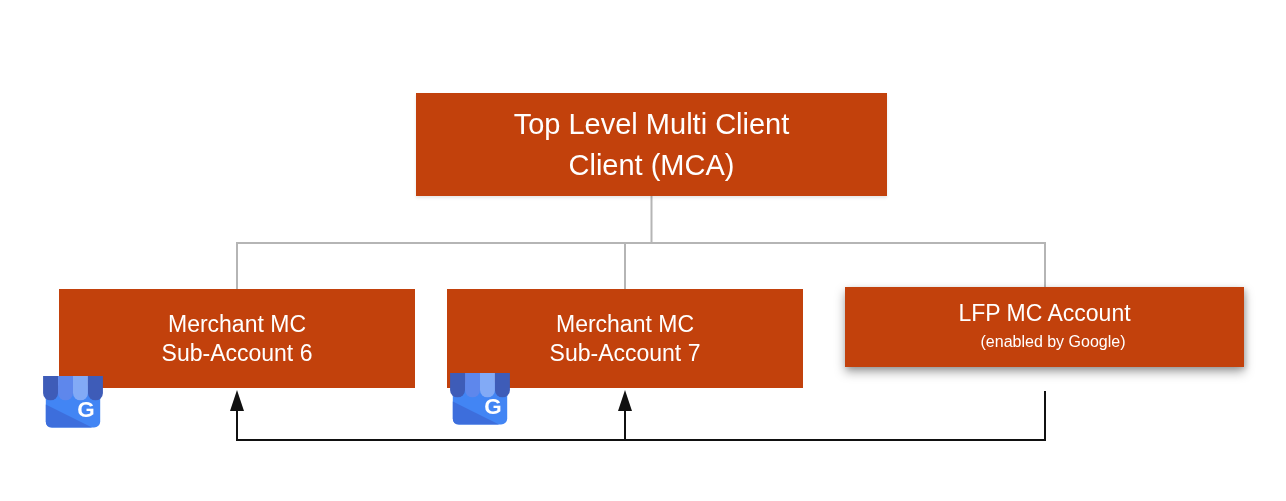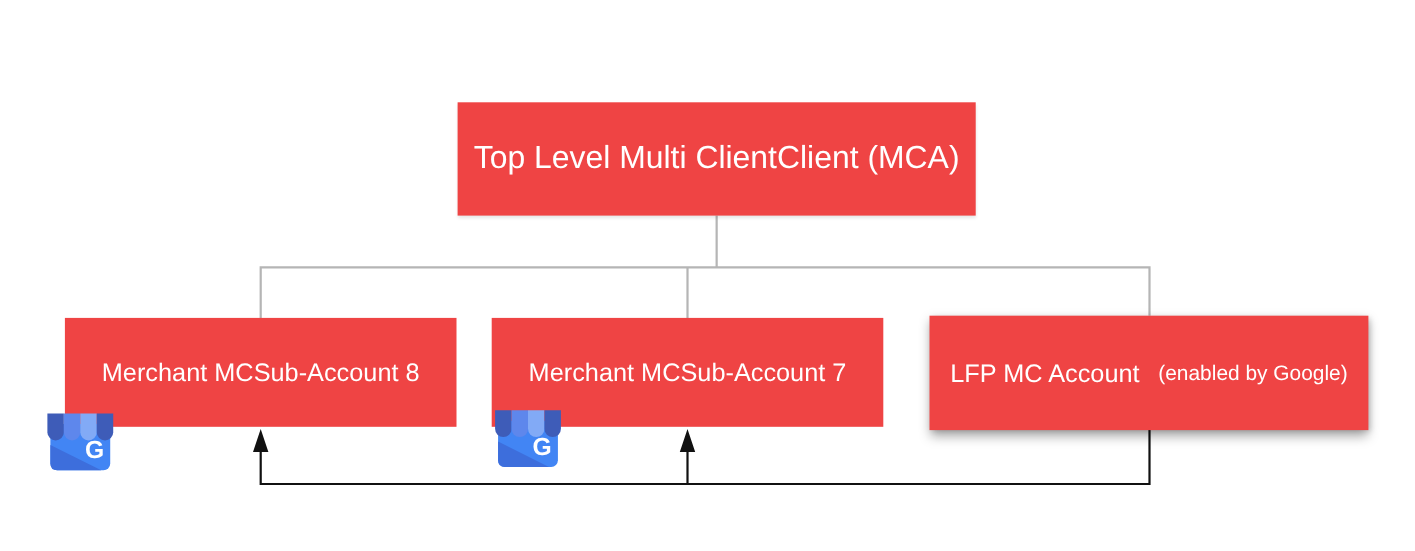--- a/index.html
+++ b/index.html
@@ -7,39 +7,39 @@
     position: relative;
     width: 1286px;
     height: 501px;
     background: #ffffff;
     overflow: hidden;
     font-family: "Liberation Sans", sans-serif;
   }
   .lines { position: absolute; left: 0; top: 0; }
   .node {
     position: absolute;
-    background: #ef4444;
+    background: #c2410c;
     color: #ffffff;
     display: flex;
-    flex-direction: row;
+    flex-direction: column;
     justify-content: center;
     align-items: center;
     text-align: center;
   }
   .node.mca  { left: 416px; top: 93px;  width: 471px; height: 103px;
                font-size: 29px; line-height: 41px;
                box-shadow: 0 2px 3px rgba(0,0,0,0.10); }
   .node.sub1 { left: 59px;  top: 289px; width: 356px; height: 99px;
                font-size: 23px; line-height: 29px; }
   .node.sub2 { left: 447px; top: 289px; width: 356px; height: 99px;
                font-size: 23px; line-height: 29px; }
-  .node.lfp  { left: 845px; top: 287px; width: 399px; height: 104px;
+  .node.lfp  { left: 845px; top: 287px; width: 399px; height: 80px;
                font-size: 23px; line-height: 29px;
                box-shadow: 0 5px 10px rgba(0,0,0,0.35), 2px 2px 5px rgba(0,0,0,0.15); justify-content: center; }
-  .node.lfp .l2 { font-size: 19px; line-height: 27px; margin-left: 17px; }
+  .node.lfp .l2 { font-size: 16px; line-height: 27px; margin-left: 17px; }
   .gmb { position: absolute; width: 68px; height: 68px; }
   .gmb-1 { left: 39px;  top: 365px; }
   .gmb-2 { left: 446px; top: 362px; }
   .defs-holder { position: absolute; width: 0; height: 0; overflow: hidden; }
 </style>
 </head>
 <body>
 
 <div class="canvas">
 
@@ -49,21 +49,21 @@
     <path d="M237,390 L230,411 L244,411 Z M625,390 L618,411 L632,411 Z" fill="#111111"></path>
   </svg>
 
   <div class="node mca">
     <div class="l1">Top Level Multi Client</div>
     <div class="l2">Client (MCA)</div>
   </div>
 
   <div class="node sub1">
     <div class="l1">Merchant MC</div>
-    <div class="l2">Sub-Account 8</div>
+    <div class="l2">Sub-Account 6</div>
   </div>
 
   <div class="node sub2">
     <div class="l1">Merchant MC</div>
     <div class="l2">Sub-Account 7</div>
   </div>
 
   <div class="node lfp">
     <div class="l1">LFP MC Account</div>
     <div class="l2">(enabled by Google)</div>

